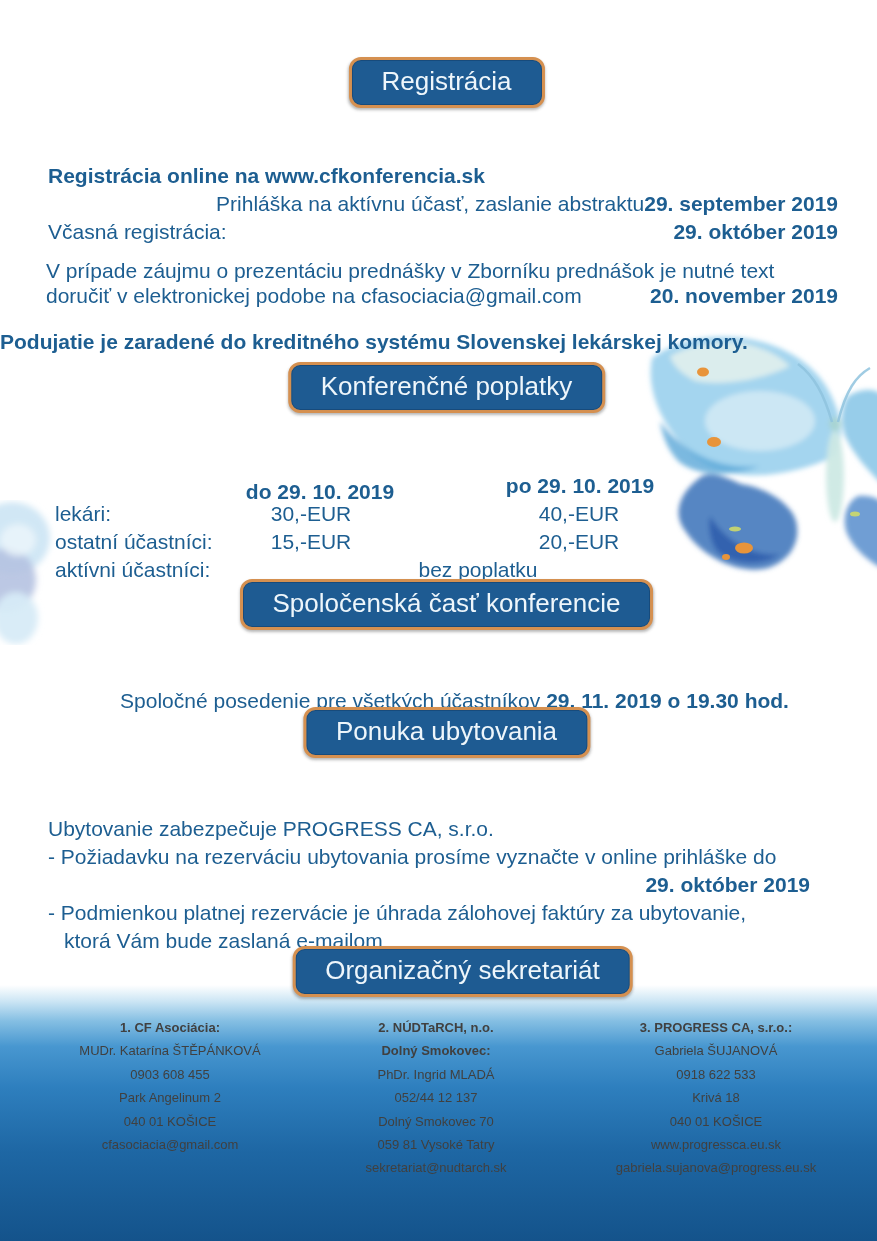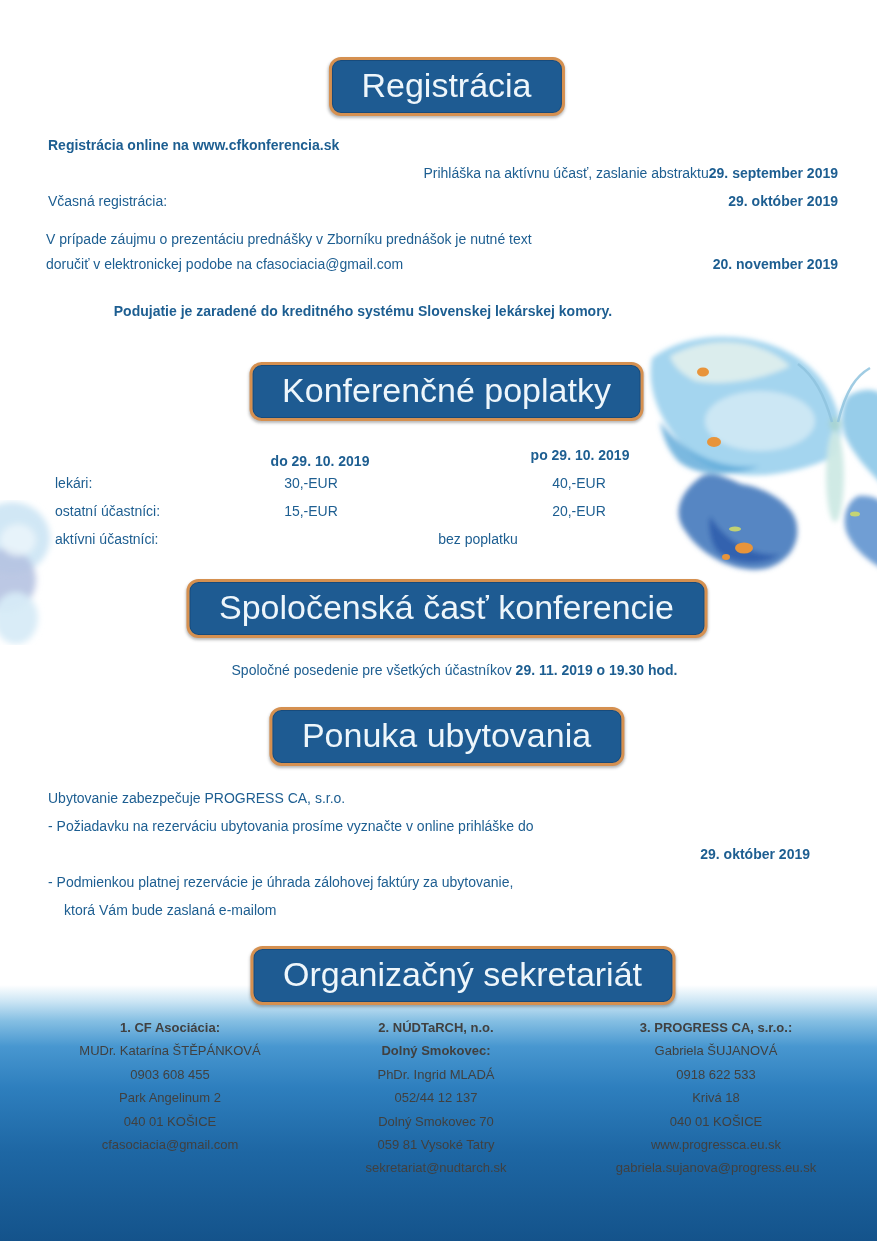--- a/index.html
+++ b/index.html
@@ -4,29 +4,29 @@
 <style>
   * { margin:0; padding:0; box-sizing:border-box; }
   html,body { width:877px; height:1241px; }
   body {
     position:relative; width:877px; height:1241px; overflow:hidden;
     background:#ffffff;
     font-family:"Liberation Sans", sans-serif;
     color:#1d5e91;
   }
   .abs { position:absolute; }
-  .txt { color:#1d5e91; font-size:14px; line-height:28px; white-space:nowrap; }
+  .txt { color:#1d5e91; font-size:21px; line-height:28px; white-space:nowrap;margin-top:31px; }
   .b   { font-weight:700; }
   .center { text-align:center; }
 
   .badge {
     position:absolute; left:calc(50% + 8px); transform:translateX(-50%);
     background:#1e5b92; color:#eef6fb;
     border:3px solid #d59050; border-radius:12px;
-    font-size:34px; line-height:1; padding:8px 30px 11px;
+    font-size:26px; line-height:1; padding:8px 30px 11px;
     box-shadow:0 2px 3px rgba(50,50,50,.35), inset 0 0 0 1px #174b7c;
     white-space:nowrap; z-index:4;
   }
 
   .rowline { display:flex; justify-content:space-between; }
 
   .cell { position:absolute; transform:translateX(-50%); white-space:nowrap; }
 
   .footer-bg {
     position:absolute; left:0; top:985px; width:877px; height:256px; z-index:1;
@@ -104,21 +104,21 @@
   <span>Včasná registrácia:</span>
   <span class="b">29. október 2019</span>
 </div>
 
 <div class="abs txt content" style="left:46px; top:227px; line-height:25.5px;">V prípade záujmu o prezentáciu prednášky v Zborníku prednášok je nutné text</div>
 <div class="abs txt content rowline" style="left:46px; right:39px; top:252px; line-height:25.5px;">
   <span>doručiť v elektronickej podobe na cfasociacia@gmail.com</span>
   <span class="b">20. november 2019</span>
 </div>
 
-<div class="abs txt b center content" style="left:14px; top:297px; width:698px;">Podujatie je zaradené do kreditného systému Slovenskej lekárskej komory.</div>
+<div class="abs txt b center content" style="left:0; top:297px; width:698px;">Podujatie je zaradené do kreditného systému Slovenskej lekárskej komory.</div>
 
 <div class="abs txt b cell content" style="left:320px; top:447px;">do 29. 10. 2019</div>
 <div class="abs txt b cell content" style="left:580px; top:441px;">po 29. 10. 2019</div>
 
 <div class="abs txt content" style="left:55px; top:469px;">lekári:</div>
 <div class="abs txt cell content" style="left:311px; top:469px;">30,-EUR</div>
 <div class="abs txt cell content" style="left:579px; top:469px;">40,-EUR</div>
 
 <div class="abs txt content" style="left:55px; top:497px;">ostatní účastníci:</div>
 <div class="abs txt cell content" style="left:311px; top:497px;">15,-EUR</div>

